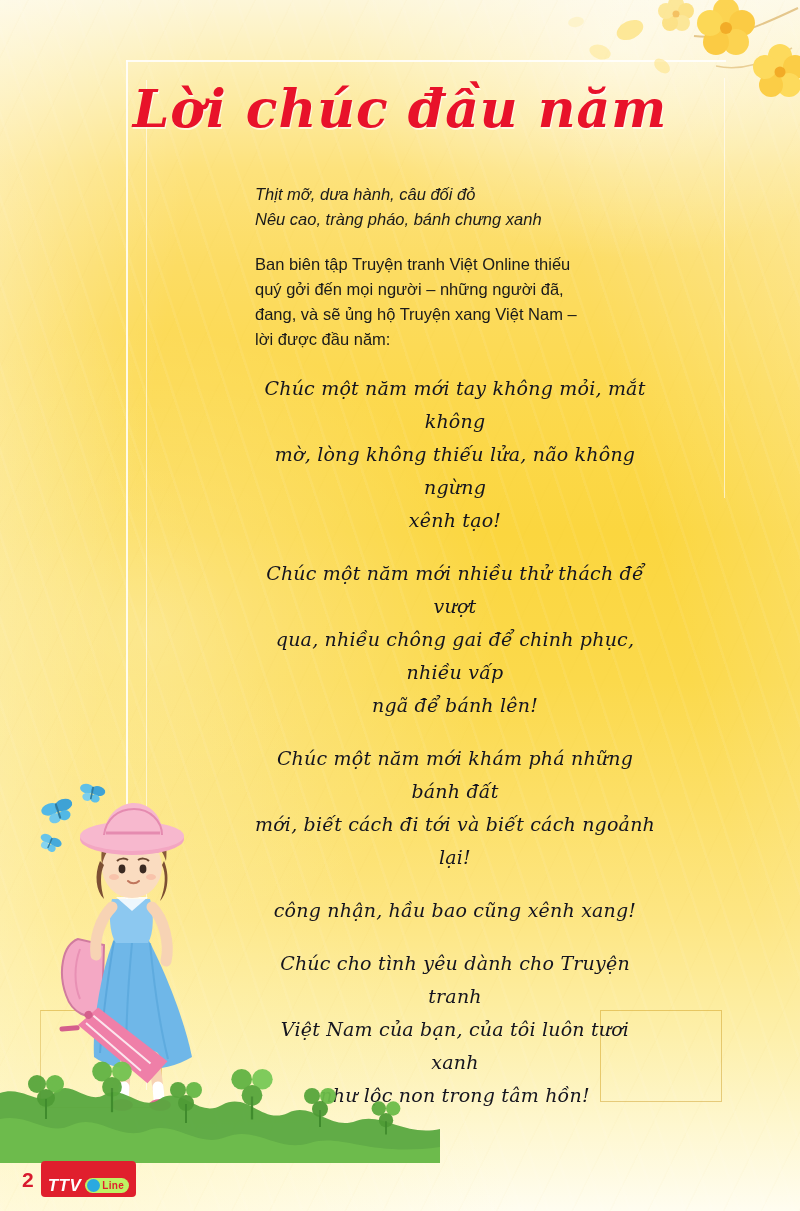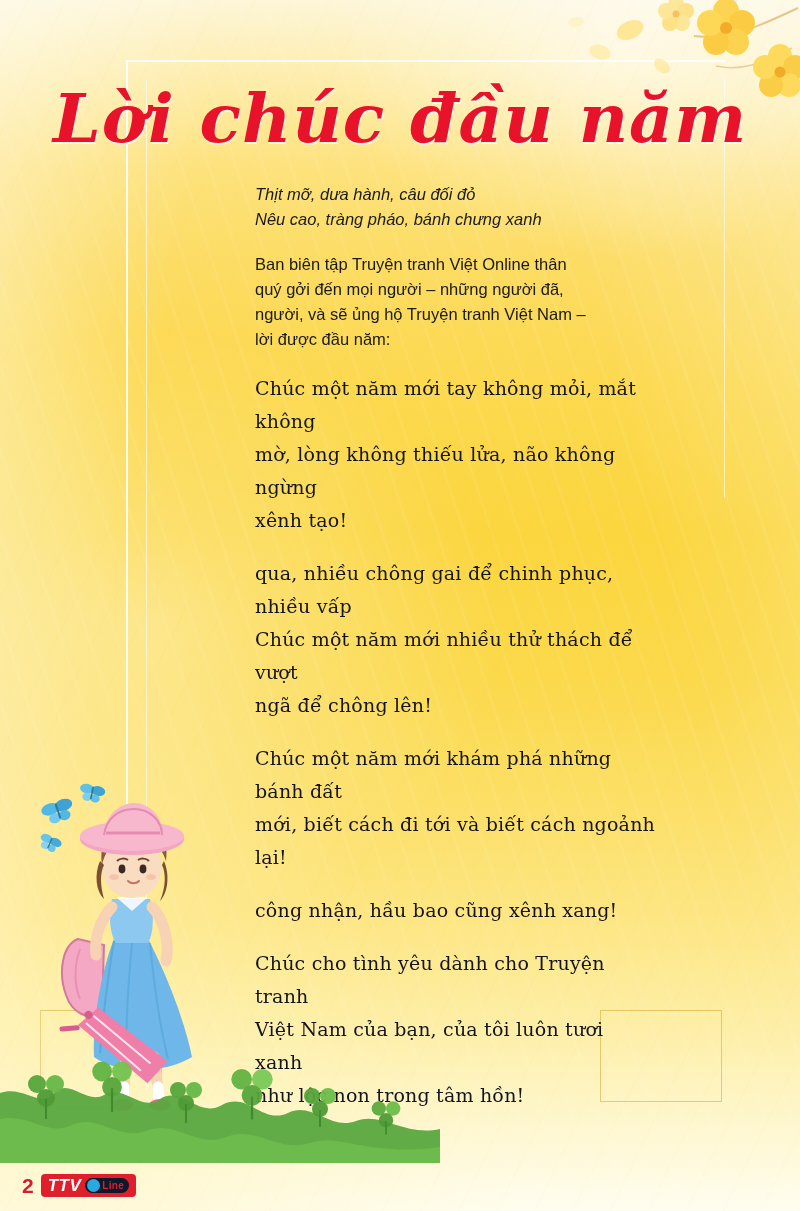--- a/index.html
+++ b/index.html
@@ -72,21 +72,21 @@
 
   
   #title {
     position: absolute;
     left: 0; right: 0;
     top: 78px;
     text-align: center;
     font-family: "DejaVu Serif", serif;
     font-style: italic;
     font-weight: bold;
-    font-size: 68px;
+    font-size: 52px;
     letter-spacing: 1px;
     color: #e8122a;
     text-shadow: 1px 2px 0 rgba(255,255,255,0.65);
     white-space: nowrap;
   }
 
   
   #content {
     position: absolute;
     left: 255px;
@@ -99,24 +99,26 @@
   .plain {
     font-family: "Liberation Sans", sans-serif;
     font-size: 16.5px;
     line-height: 25px;
     color: #1a1a1a;
   }
   .plain.italic { font-style: italic; }
 
   .script {
     font-family: "DejaVu Serif", serif;
+    font-style: italic;
     font-size: 19px;
     line-height: 33px;
     color: #14141e;
     letter-spacing: .2px;
+    text-align: center;
   }
 
   
   #grass {
     position: absolute;
     left: 0;
     bottom: 48px;
     width: 440px;
     height: 190px;
     pointer-events: none;
@@ -167,36 +169,36 @@
     font-size: 21px;
     color: #d81b2e;
     line-height: 1;
   }
   #logo-pill {
     display: flex;
     align-items: center;
     gap: 4px;
     background: #e01f2d;
     border-radius: 4px;
-    padding: 3px 7px 3px 7px;
+    padding: 16px 7px 3px 7px;
   }
   #logo-ttv {
     font-family: "Liberation Sans", sans-serif;
     font-weight: bold;
     font-style: italic;
     font-size: 17px;
     color: #ffffff;
     line-height: 1;
     letter-spacing: .5px;
   }
   #logo-online {
     display: flex;
     align-items: center;
     gap: 2px;
-    background: #0f172a;
+    background: #bef264;
     border-radius: 9px;
     padding: 1px 5px 1px 2px;
   }
   #logo-o {
     width: 13px; height: 13px;
     border-radius: 50%;
     background: #2aa9e0;
     display: inline-block;
   }
   #logo-line-text {
@@ -268,36 +270,36 @@
   <div id="title">Lời chúc đầu năm</div>
 
   <div id="content">
 
     <div class="block plain italic">
       <div>Thịt mỡ, dưa hành, câu đối đỏ</div>
       <div>Nêu cao, tràng pháo, bánh chưng xanh</div>
     </div>
 
     <div class="block plain">
-      <div>Ban biên tập Truyện tranh Việt Online thân</div>
+      <div>Ban biên tập Truyện tranh Việt Online thiếu</div>
       <div>quý gởi đến mọi người – những người đã,</div>
-      <div>người, và sẽ ủng hộ Truyện tranh Việt Nam –</div>
+      <div>đang, và sẽ ủng hộ Truyện xang Việt Nam –</div>
       <div>lời được đầu năm:</div>
     </div>
 
     <div class="block script">
       <div>Chúc một năm mới tay không mỏi, mắt không</div>
       <div>mờ, lòng không thiếu lửa, não không ngừng</div>
       <div>xênh tạo!</div>
     </div>
 
     <div class="block script">
+      <div>Chúc một năm mới nhiều thử thách để vượt</div>
       <div>qua, nhiều chông gai để chinh phục, nhiều vấp</div>
-      <div>Chúc một năm mới nhiều thử thách để vượt</div>
-      <div>ngã để chông lên!</div>
+      <div>ngã để bánh lên!</div>
     </div>
 
     <div class="block script">
       <div>Chúc một năm mới khám phá những bánh đất</div>
       <div>mới, biết cách đi tới và biết cách ngoảnh lại!</div>
     </div>
 
     <div class="block script">
       <div>công nhận, hầu bao cũng xênh xang!</div>
     </div>

